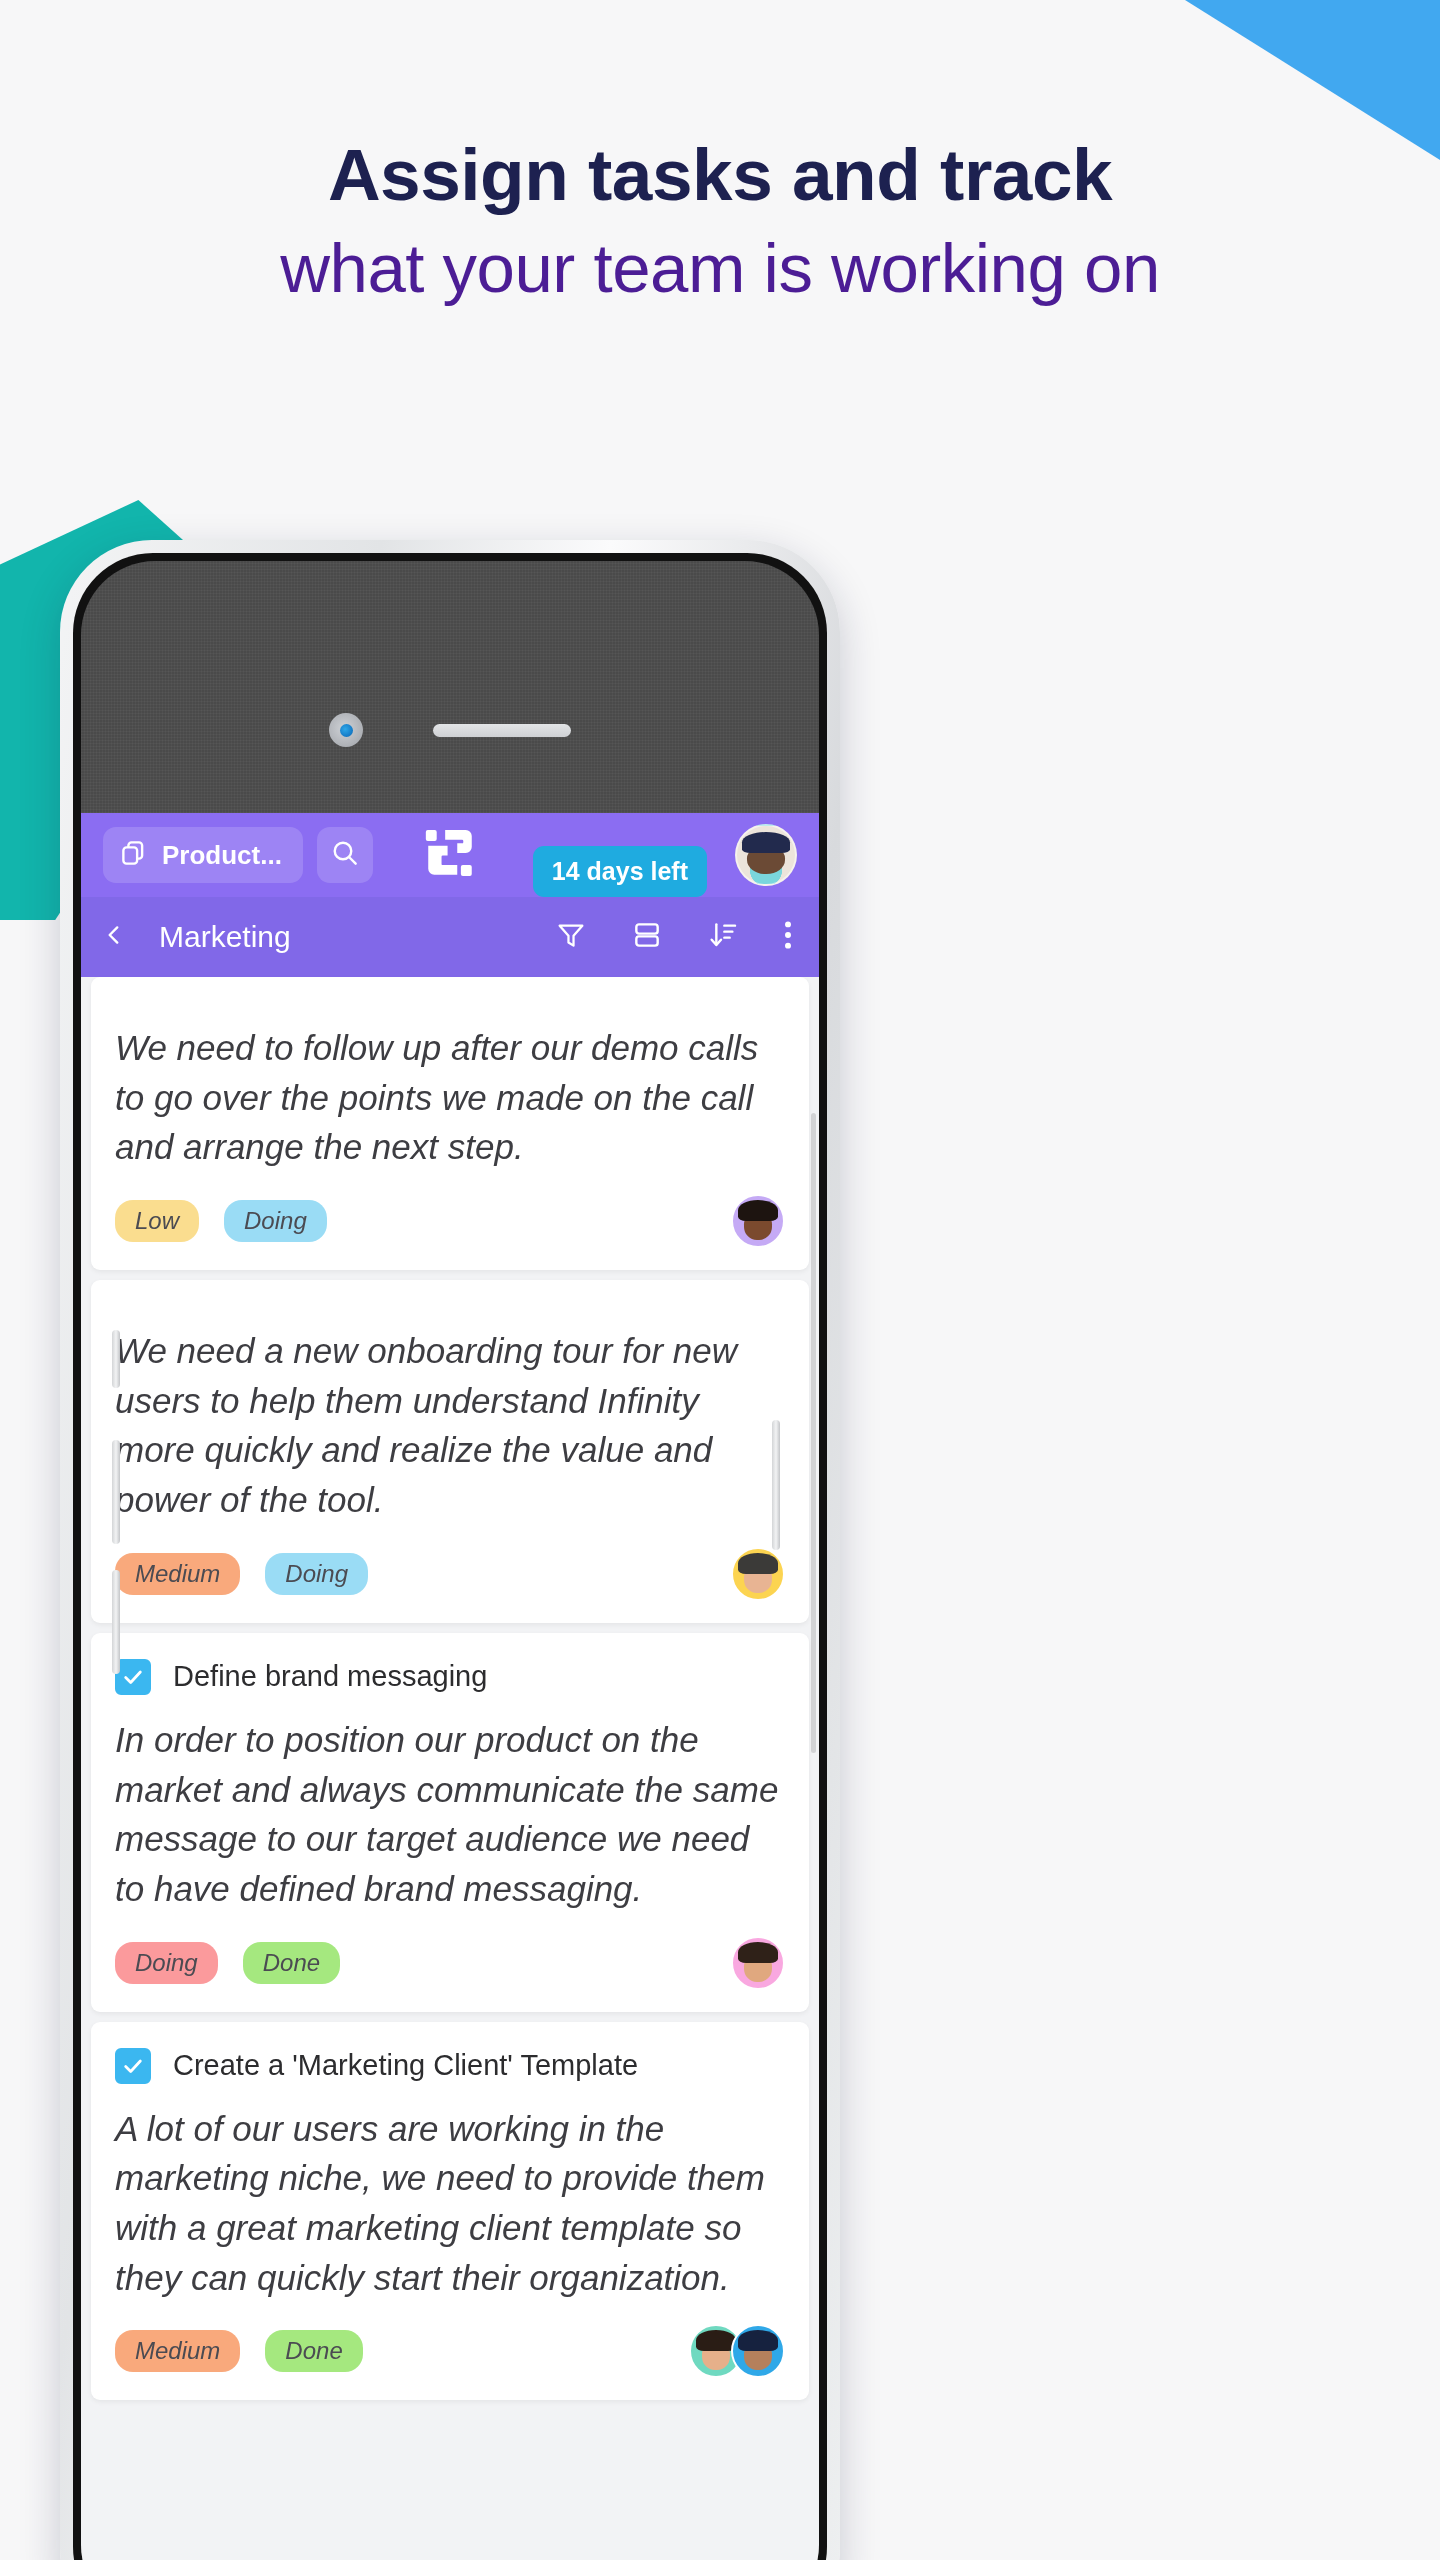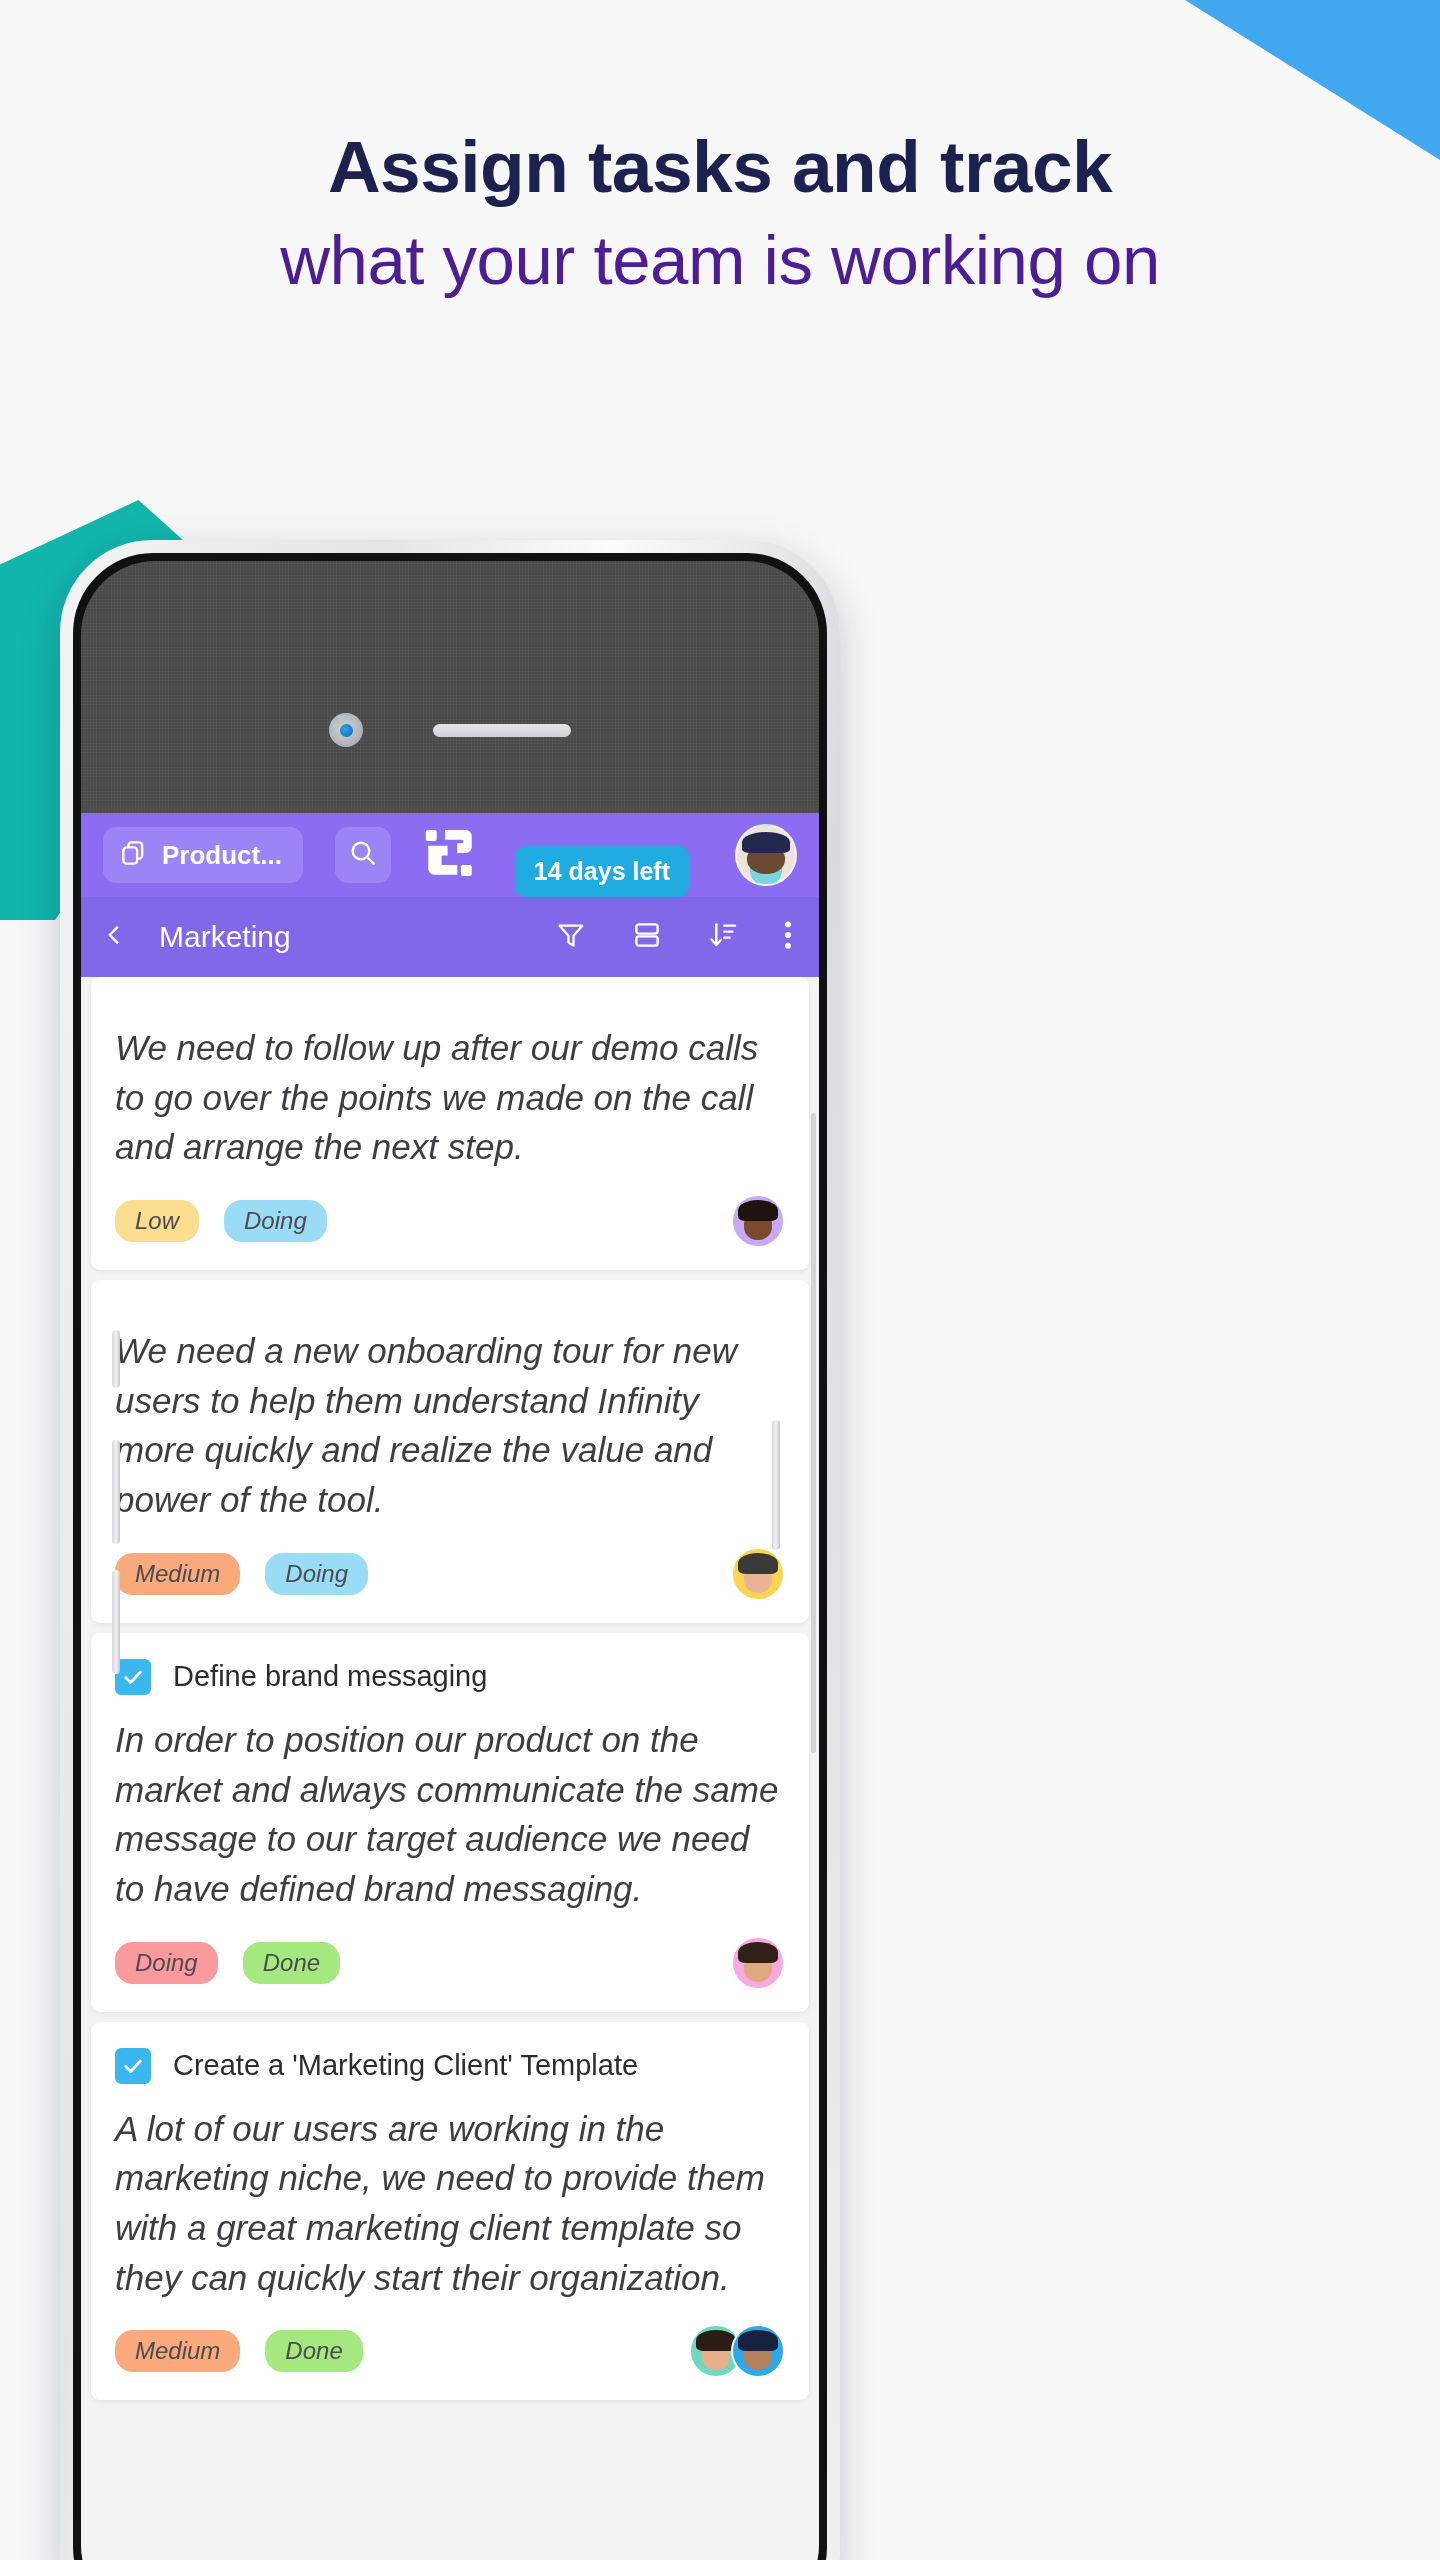--- a/index.html
+++ b/index.html
@@ -25,21 +25,21 @@
     left: -60px; top: 500px;
     width: 320px; height: 420px;
     background: #12b5ac;
     clip-path: polygon(62% 0, 100% 26%, 36% 100%, 0 100%, 0 22%);
     z-index: 1;
   }
 
   
   .headline-wrap {
     position: absolute;
-    top: 130px; left: 0; right: 0;
+    top: 138px; left: 0; right: 0;
     text-align: center;
     z-index: 5;
   }
   .headline {
     font-size: 73px;
     font-weight: 700;
     color: #1d2150;
     letter-spacing: -0.5px;
     line-height: 1.0;
   }
@@ -130,21 +130,21 @@
     overflow: hidden;
   }
 
   .app-header {
     background: #8c6ef0;
     background: #8b6df2;
     height: 84px;
     display: flex;
     align-items: center;
     padding: 0 22px;
-    gap: 32px;
+    gap: 14px;
     position: relative;
   }
   .board-pill {
     display: flex; align-items: center; gap: 13px;
     background: rgba(255,255,255,.16);
     border-radius: 13px;
     padding: 11px 21px 11px 16px;
   }
   .board-pill .label {
     color: #fff; font-size: 26px; font-weight: 700;

